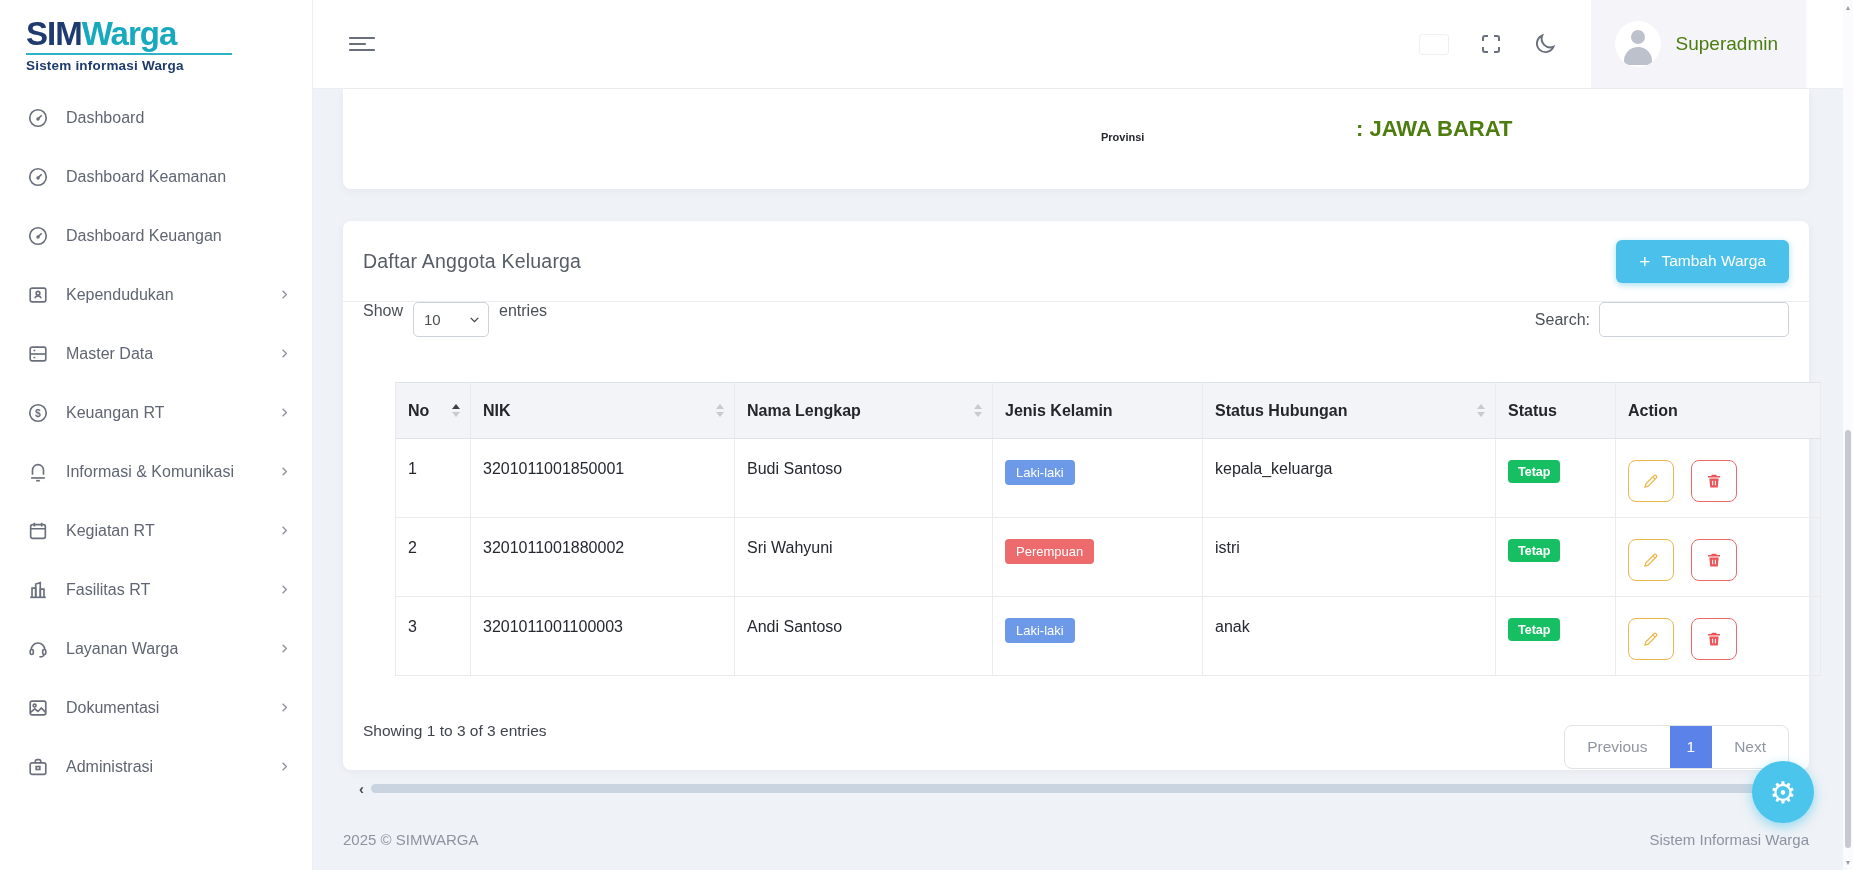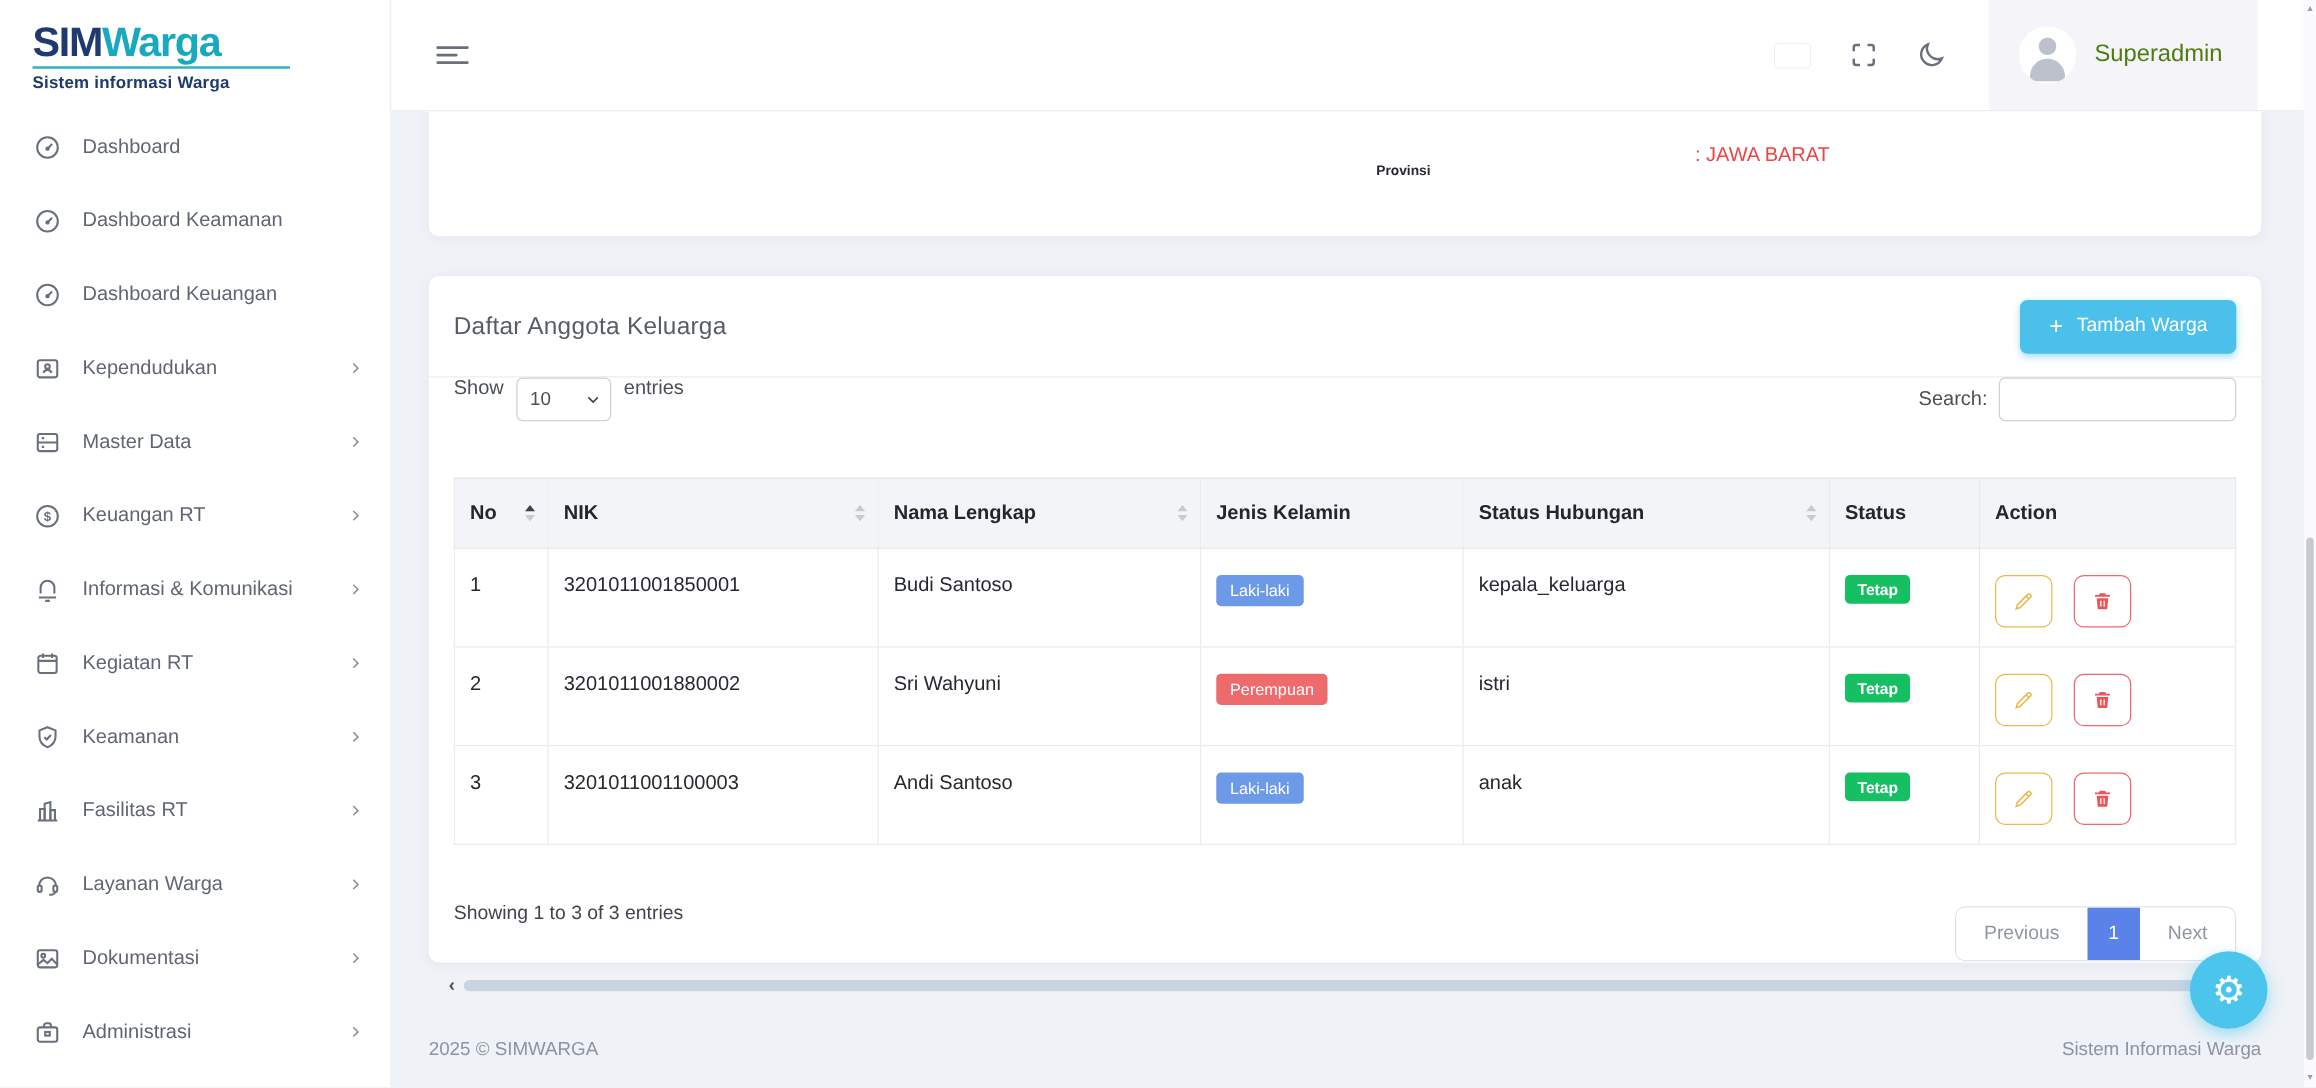--- a/index.html
+++ b/index.html
@@ -40,42 +40,42 @@
   .avatar .head { position:absolute; left:16px; top:9px; width:14px; height:14px; border-radius:50%; background:#bdc1cb; }
   .avatar .body { position:absolute; left:9px; top:26px; width:28px; height:18px; border-radius:14px 14px 4px 4px; background:#bdc1cb; }
   .username { font-size:19px; color:#4d7c0f; font-weight:500; }
 
   
   .main { position:absolute; left:313px; top:89px; width:1530px; height:781px; background:#eff2f6; }
   .card { background:#fff; border-radius:8px; box-shadow:0 2px 10px rgba(40,50,70,0.05); }
 
   .card1 { position:absolute; left:30px; right:34px; top:0; height:100px; border-radius:0 0 8px 8px; }
   .prov-label { position:absolute; left:758px; top:42px; font-size:11px; font-weight:700; color:#25282e; }
-  .prov-value { position:absolute; left:1013px; top:27px; font-size:16px; color:#ef4444; }
+  .prov-value { position:absolute; left:1013px; top:27px; font-size:22px; color:#4d7c0f;font-weight:bold; }
 
   .card2 { position:absolute; left:30px; right:34px; top:132px; height:549px; }
   .card2-header { height:81px; display:flex; align-items:center; padding:0 20px; border-bottom:1px solid #ebedf1; }
   .card2-title { font-size:19.5px; font-weight:500; color:#565d66; letter-spacing:0.2px; }
   .btn-add { margin-left:auto; height:43px; display:flex; align-items:center; gap:11px; padding:0 23px;
              background:#4bc0ea; color:#fff; font-size:15.5px; font-weight:500; border:none; border-radius:6px;
              cursor:pointer; box-shadow:0 2px 6px rgba(75,192,234,0.5); }
   .btn-add .plus { font-size:19px; font-weight:400; line-height:1; }
 
   .controls { height:80px; display:flex; align-items:flex-start; padding:0 20px; }
   .ctrl-label { font-size:16px; color:#4b5056; }
   .select-wrap { position:relative; margin:0 10px; }
   .select-box { width:76px; height:35px; border:1px solid #ccd2d8; border-radius:5px; background:#fff;
                 font-size:15px; color:#4b5056; display:flex; align-items:center; padding:0 10px; cursor:pointer; }
   .select-wrap svg { position:absolute; right:8px; top:11px; width:13px; height:13px; color:#3f444d; pointer-events:none; }
   .search-group { margin-left:auto; display:flex; align-items:center; gap:9px; }
   .search-input { width:190px; height:35px; border:1px solid #ccd2d8; border-radius:5px; background:#fff;
                   font-size:15px; color:#4b5056; padding:0 10px; outline:none; }
 
   .table-wrap { margin:0 20px; }
-  table { width:100%; border-collapse:collapse; table-layout:fixed; }
+  table { width:100%; border-collapse:collapse; table-layout:fixed;margin-left:32px; }
   th { background:#f3f4f7; border-top:1px solid #dfe3e8; border-bottom:1px solid #dfe3e8;
        border-right:1px solid #e9ebee; height:56px; padding:0 12px; text-align:left;
        font-size:16px; font-weight:700; color:#23262c; position:relative; }
   th:first-child { border-left:1px solid #e9ebee; }
   td { border-bottom:1px solid #e9ebee; border-right:1px solid #e9ebee; height:79px;
        vertical-align:top; padding:21px 12px 0; font-size:16px; color:#25282e; }
   td:first-child { border-left:1px solid #e9ebee; }
   .sort { position:absolute; right:10px; top:50%; margin-top:-7px; display:flex; flex-direction:column; gap:3px; }
   .sort i { display:block; width:0; height:0; border-left:4.5px solid transparent; border-right:4.5px solid transparent; }
   .sort .up { border-bottom:5px solid #c6cad1; }
@@ -231,34 +231,20 @@
           </svg>
         </span>
       <span class="nav-label">Kegiatan RT</span>
       <span class="chev">
           <svg viewBox="0 0 24 24" fill="none" stroke="currentColor" stroke-width="2">
             <polyline points="9 6 15 12 9 18"></polyline>
           </svg>
         </span>
     </div>
 
-    <div class="nav-item">
-      <span class="nav-icon">
-          <svg viewBox="0 0 24 24" fill="none" stroke="currentColor" stroke-width="1.8">
-            <path d="M12 3l7 2.8v5.4c0 4.8-3.3 7.9-7 9.3-3.7-1.4-7-4.5-7-9.3V5.8L12 3z"></path>
-            <polyline points="9.3 11.8 11.3 13.8 15 9.8"></polyline>
-          </svg>
-        </span>
-      <span class="nav-label">Keamanan</span>
-      <span class="chev">
-          <svg viewBox="0 0 24 24" fill="none" stroke="currentColor" stroke-width="2">
-            <polyline points="9 6 15 12 9 18"></polyline>
-          </svg>
-        </span>
-    </div>
 
     <div class="nav-item">
       <span class="nav-icon">
           <svg viewBox="0 0 24 24" fill="none" stroke="currentColor" stroke-width="1.8">
             <path d="M3.5 20h17"></path>
             <path d="M5.5 20V10h4v10"></path>
             <path d="M9.5 20V5.5l5-1.5V20"></path>
             <path d="M14.5 20v-9h4v9"></path>
           </svg>
         </span>

